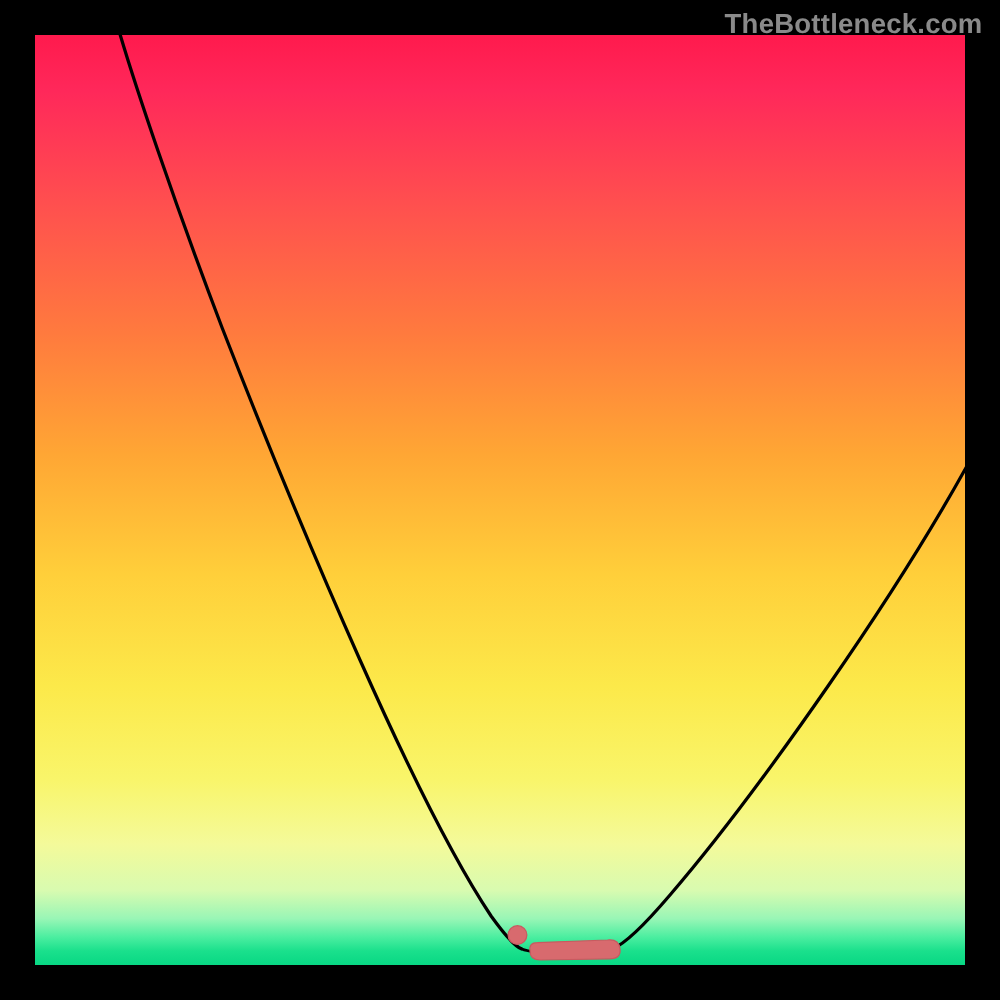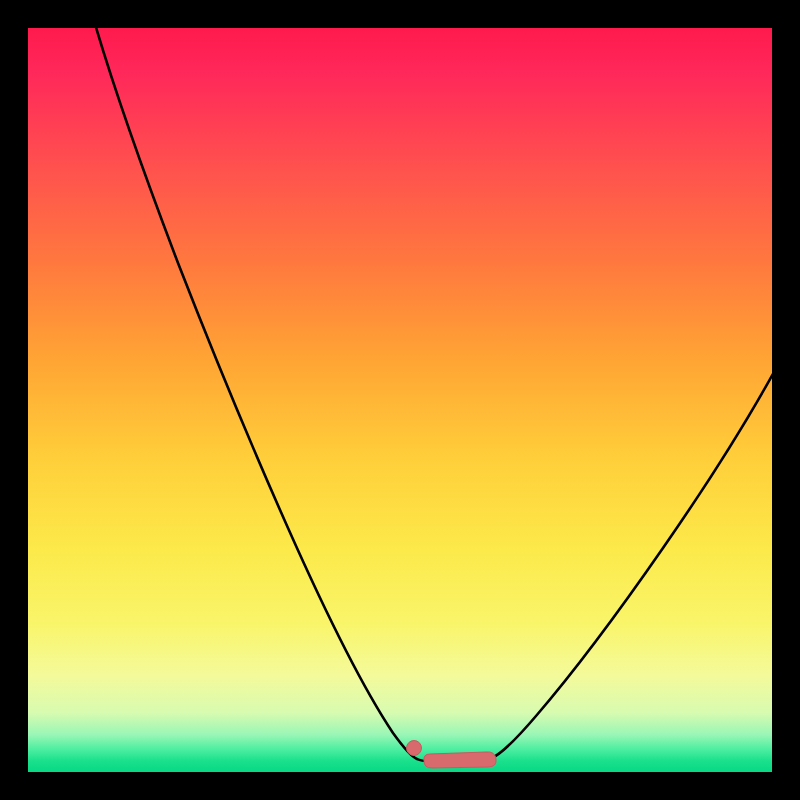--- a/index.html
+++ b/index.html
@@ -96,13 +96,14 @@
                L 458 724
                Q 467 723 468 731
                Q 469 739 460 739
                L 404 740
                Q 396 740 396 733 Z" fill="#d86a6e" stroke="#c85a60" stroke-width="1"></path>
 
       <circle cx="386" cy="720" r="7.5" fill="#d86a6e" stroke="#c85a60" stroke-width="1"></circle>
     </svg>
   </div>
 
+  <div class="watermark">TheBottleneck.com</div>
 </div>
 
 </body></html>

